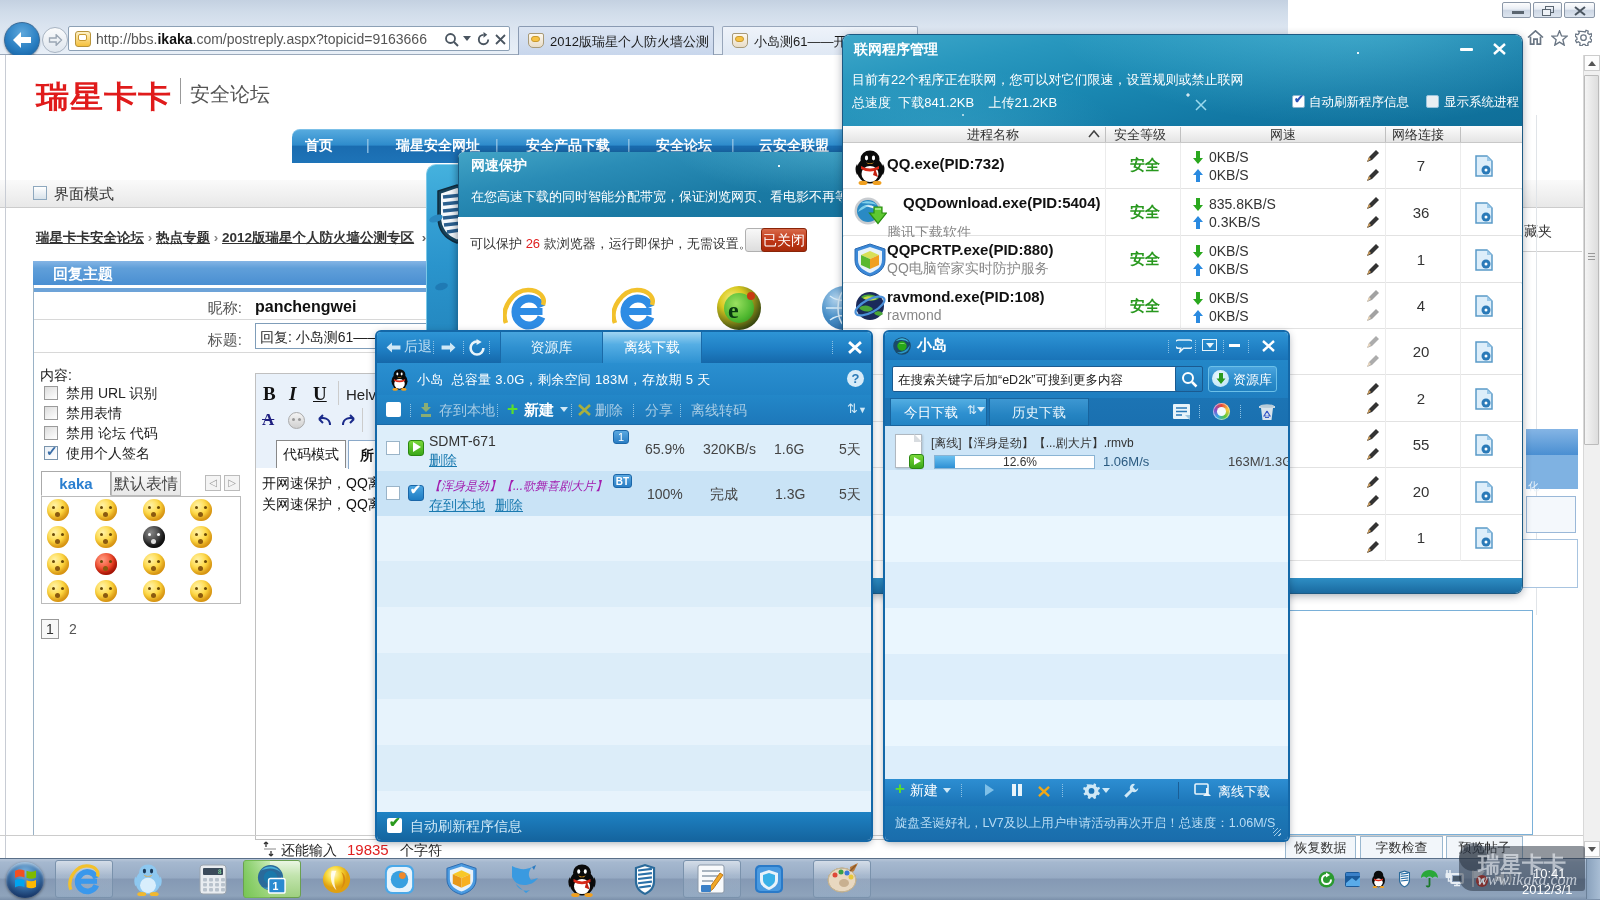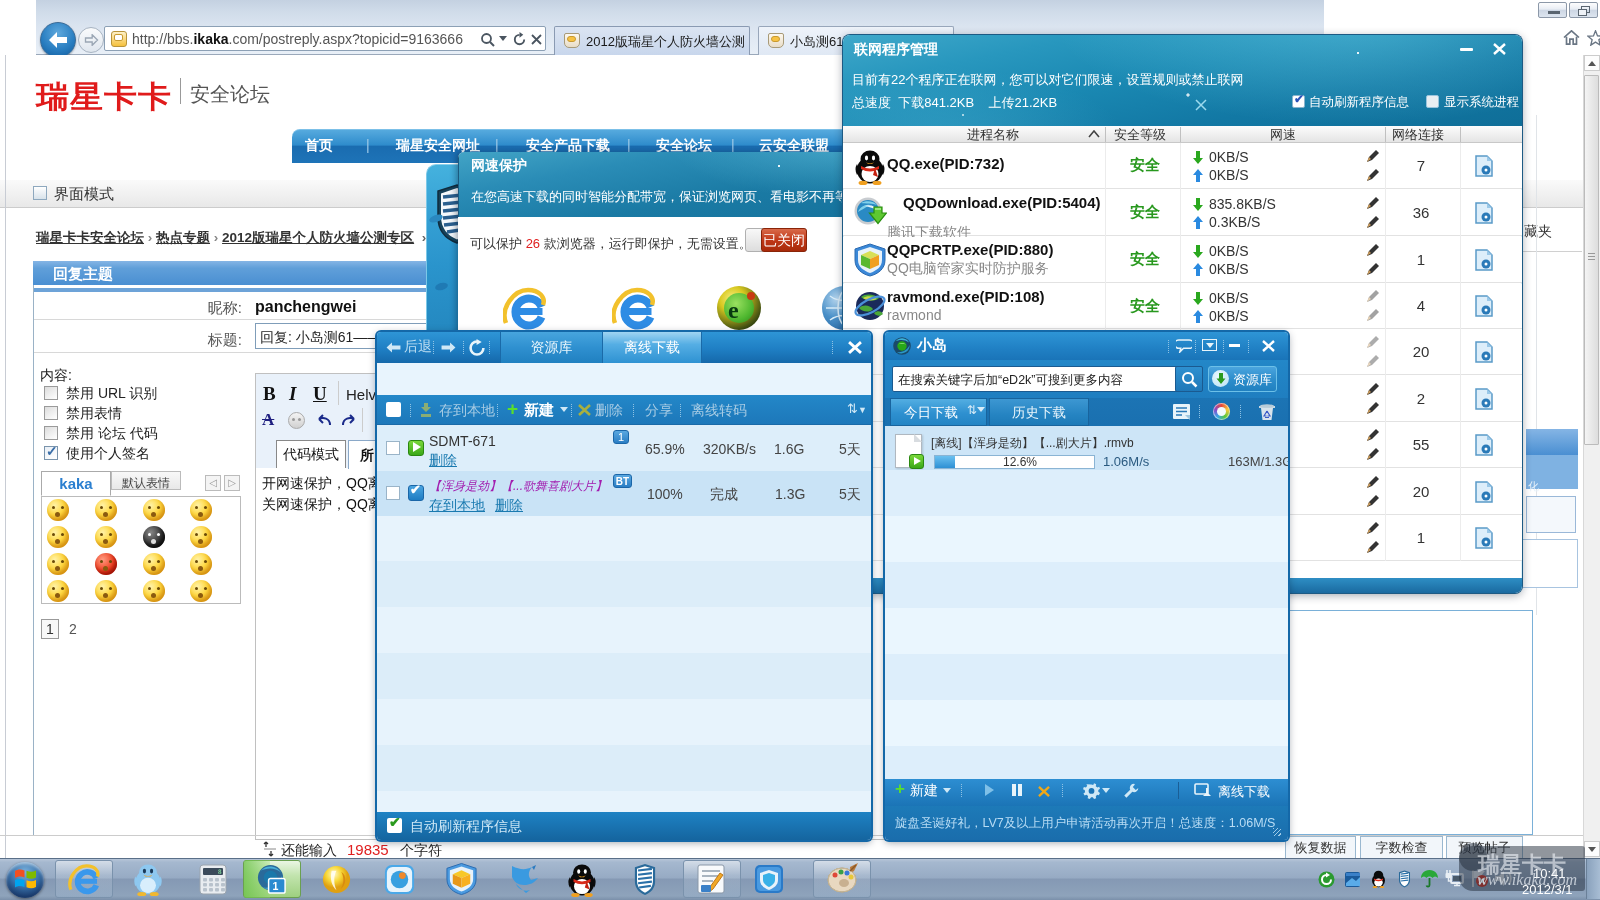--- a/index.html
+++ b/index.html
@@ -4,21 +4,21 @@
 <style>
 * { margin:0; padding:0; box-sizing:border-box; }
 html,body { width:1600px; height:900px; overflow:hidden; }
 body { font-family:"Liberation Sans", sans-serif; }
 .screen { position:absolute; top:0; left:0; width:1600px; height:900px; background:#fff; overflow:hidden; }
 .abs { position:absolute; }
 
 
 #chrome { position:absolute; top:0; left:0; width:1288px; height:55px;
   background:linear-gradient(#c4d1e1 0%, #cfdbe9 20%, #d9e3ef 45%, #e2eaf4 75%, #e8eff7 100%);
-  border-bottom:1px solid #9aa8ba;margin-left:36px; }
+  border-bottom:1px solid #9aa8ba; }
 #chrome .winbtn { position:absolute; top:2px; height:16px; border:1px solid #8c98a8; border-radius:2px;
   background:linear-gradient(#fdfdfe 0%, #e8edf4 45%, #ccd6e4 50%, #dde5ef 100%); }
 #addrbar { position:absolute; top:26px; left:68px; width:442px; height:25px; background:#fff;
   border:1px solid #8ca0b5; border-radius:2px; }
 #addrbar .url { position:absolute; left:27px; top:4px; font-size:14px; color:#555; white-space:nowrap; }
 #addrbar .url b { color:#111; }
 .tab { position:absolute; top:26px; height:29px; border:1px solid #98a6ba; border-bottom:none; border-radius:2px 2px 0 0;
   font-size:13px; color:#222; }
 .circ { position:absolute; border-radius:50%; }
 
@@ -162,21 +162,21 @@
     <div class="abs" style="left:66px;top:330px;font-size:14px;color:#222;">禁用 URL 识别</div>
     <div class="abs" style="left:44px;top:351px;width:14px;height:14px;background:linear-gradient(145deg,#dcdcdc,#fff);border:1px solid #9a9a9a;"></div>
     <div class="abs" style="left:66px;top:350px;font-size:14px;color:#222;">禁用表情</div>
     <div class="abs" style="left:44px;top:371px;width:14px;height:14px;background:linear-gradient(145deg,#dcdcdc,#fff);border:1px solid #9a9a9a;"></div>
     <div class="abs" style="left:66px;top:370px;font-size:14px;color:#222;">禁用 论坛 代码</div>
     <div class="abs" style="left:44px;top:391px;width:14px;height:14px;background:linear-gradient(145deg,#e8eef5,#fff);border:1px solid #7a94ac;"></div>
     <div class="abs" style="left:46px;top:388px;font-size:14px;color:#3a6ea8;font-weight:bold;">✓</div>
     <div class="abs" style="left:66px;top:390px;font-size:14px;color:#222;">使用个人签名</div>
 
     <div class="abs" style="left:41px;top:416px;width:70px;height:25px;border:1px solid #aaa;border-bottom:1px solid #fff;background:#fff;z-index:2;text-align:center;font-size:15px;font-weight:bold;color:#2a7fd0;line-height:23px;">kaka</div>
-    <div class="abs" style="left:111px;top:416px;width:70px;height:19px;border:1px solid #bbb;background:linear-gradient(#f8f8f8,#e8e8e8);text-align:center;font-size:12px;color:#444;line-height:23px;">默认表情</div>
+    <div class="abs" style="left:111px;top:416px;width:70px;height:25px;border:1px solid #bbb;background:linear-gradient(#f8f8f8,#e8e8e8);text-align:center;font-size:16px;color:#444;line-height:23px;">默认表情</div>
     <div class="abs" style="left:205px;top:420px;width:16px;height:16px;border:1px solid #bbb;background:#f4f4f4;text-align:center;font-size:10px;color:#999;line-height:14px;">◁</div>
     <div class="abs" style="left:224px;top:420px;width:16px;height:16px;border:1px solid #bbb;background:#f4f4f4;text-align:center;font-size:10px;color:#999;line-height:14px;">▷</div>
     <div class="abs" style="left:41px;top:441px;width:200px;height:108px;border:1px solid #bbb;background:#fff;" id="emotes">
       <span class="emo" style="left:5px;top:2px;"></span>
         <span class="emo" style="left:53px;top:2px;"></span>
         <span class="emo" style="left:101px;top:2px;"></span>
         <span class="emo" style="left:148px;top:2px;"></span>
       <span class="emo" style="left:5px;top:29px;"></span>
         <span class="emo" style="left:53px;top:29px;"></span>
         <span class="emo dark" style="left:101px;top:29px;"></span>
@@ -598,20 +598,35 @@
         </svg>
       <div class="abs dots" style="left:112px;top:9px;"></div>
       <div class="abs" style="left:123px;top:0;width:103px;height:31px;background:linear-gradient(#47a5de 0%,#2f90d0 50%,#2080c0 100%);border-left:1px solid #1a6aa8;border-right:1px solid #1a6aa8;text-align:center;font-size:14px;color:#eaf6fc;line-height:30px;">资源库</div>
       <div class="abs" style="left:226px;top:0;width:99px;height:31px;background:linear-gradient(#9fd4f2 0%,#55aee4 40%,#2e92d2 100%);border-right:1px solid #1a6aa8;text-align:center;font-size:14px;color:#fff;line-height:30px;">离线下载</div>
       <div class="abs dots" style="left:455px;top:9px;"></div>
       <svg class="abs" style="left:471px;top:9px;" width="14" height="13" viewBox="0 0 13 12">
           <path d="M1 1 L12 11 M12 1 L1 11" stroke="#fff" stroke-width="2.6"></path>
         </svg>
     </div>
 
+    <div class="abs" style="left:0;top:31px;width:494px;height:32px;background:linear-gradient(#2a8fd0,#2183c5);">
+      <svg class="abs" style="left:12px;top:5px;" width="21" height="23" viewBox="0 0 34 36">
+          <ellipse cx="17" cy="21" rx="13" ry="13.5" fill="#0a0a0a"></ellipse>
+          <ellipse cx="17" cy="10" rx="9.5" ry="8.5" fill="#0a0a0a"></ellipse>
+          <ellipse cx="17" cy="25" rx="8.5" ry="8" fill="#fff"></ellipse>
+          <ellipse cx="13.5" cy="9" rx="1.6" ry="2.4" fill="#fff"></ellipse>
+          <ellipse cx="20.5" cy="9" rx="1.6" ry="2.4" fill="#fff"></ellipse>
+          <path d="M13 13 Q17 16 21 13 L19 15 L15 15 Z" fill="#f0a020"></path>
+          <path d="M8 17 Q17 22 26 17 L26 20 Q17 25 8 20 Z" fill="#d82a1a"></path>
+          <ellipse cx="10" cy="34" rx="4.5" ry="2.2" fill="#f0a020"></ellipse>
+          <ellipse cx="24" cy="34" rx="4.5" ry="2.2" fill="#f0a020"></ellipse>
+        </svg>
+      <div class="abs" style="left:40px;top:8px;font-size:13px;color:#fff;letter-spacing:.3px;">小岛&nbsp;&nbsp;总容量 3.0G，剩余空间 183M，存放期 5 天</div>
+      <div class="abs" style="left:470px;top:7px;width:17px;height:17px;border-radius:50%;background:#d8ecf8;color:#2a7ab8;font-size:13px;font-weight:bold;text-align:center;line-height:17px;">?</div>
+    </div>
 
     <div class="abs" style="left:0;top:63px;width:494px;height:30px;background:linear-gradient(#2387c8,#1d78ba);border-bottom:1px solid #1a6aa8;">
       <div class="abs" style="left:9px;top:7px;width:15px;height:15px;background:#fff;border-radius:2px;"></div>
       <div class="abs dots" style="left:33px;top:9px;"></div>
       <svg class="abs" style="left:42px;top:8px;" width="14" height="14" viewBox="0 0 14 14">
           <path d="M7 9 L2 4 L5 4 L5 0 L9 0 L9 4 L12 4 Z" fill="#8aad74"></path>
           <path d="M2 11 L12 11 L12 14 L2 14 Z" fill="#8aad74"></path>
         </svg>
       <div class="abs" style="left:62px;top:7px;font-size:14px;color:#a8cce4;">存到本地</div>
       <div class="abs dots" style="left:120px;top:9px;"></div>

